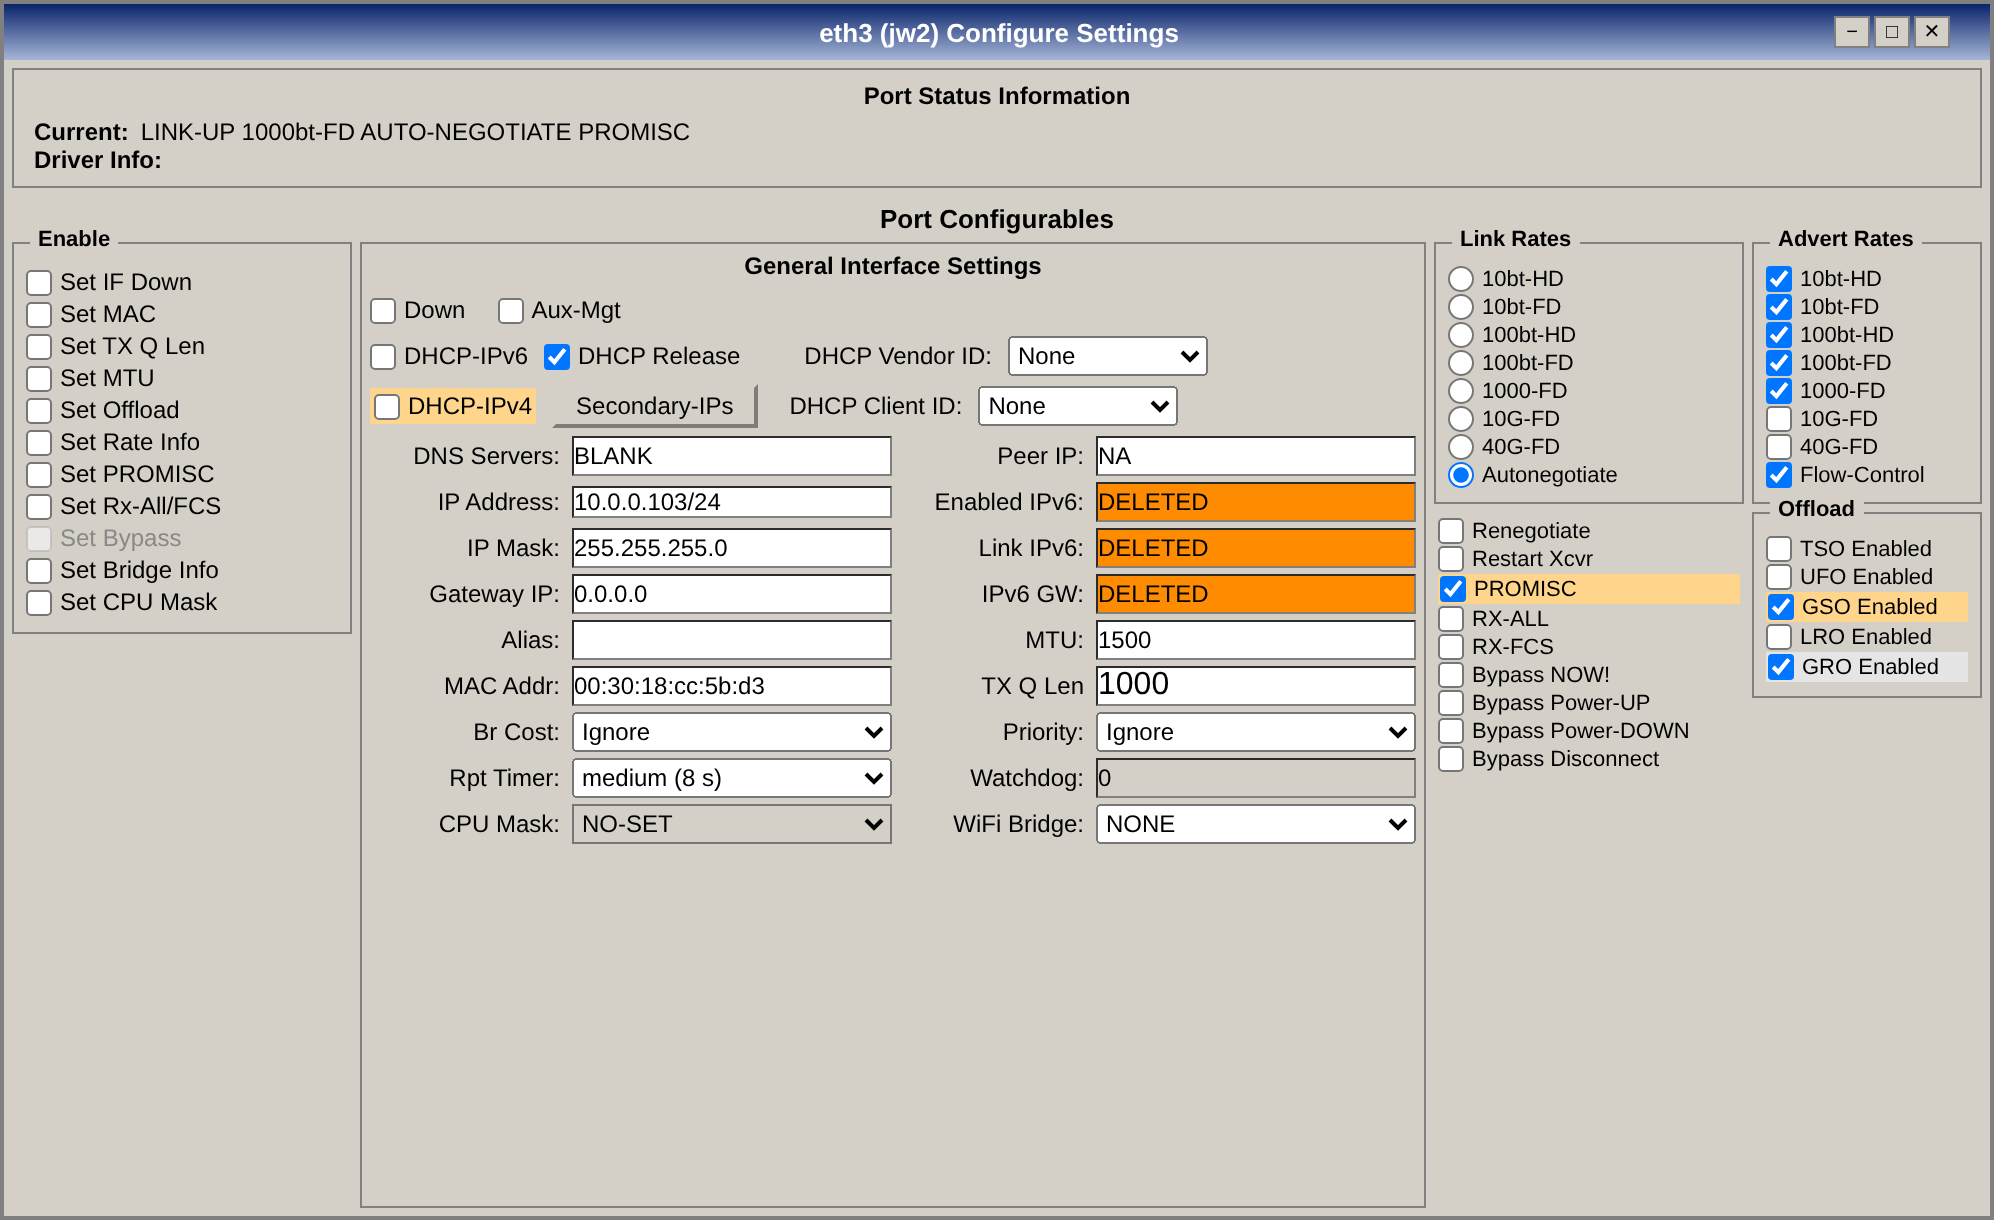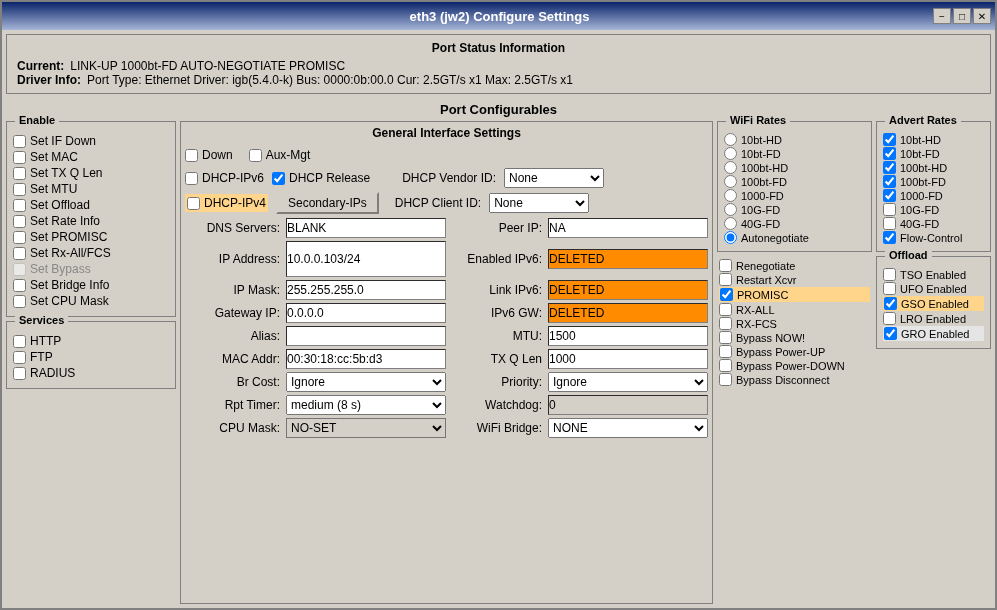--- a/index.html
+++ b/index.html
@@ -15,21 +15,21 @@
       width: 997px;
       height: 610px;
       background: #d4d0c8;
       border: 2px solid #808080;
       display: flex;
       flex-direction: column;
     }
     .title-bar {
       background: linear-gradient(to bottom, #0a246a, #a6b5d7);
       color: white;
-      padding: 4px 4px;
+      padding: 4px 20px;
       display: flex;
       align-items: center;
       justify-content: space-between;
       height: 28px;
     }
     .title-bar-title {
       flex: 1;
       text-align: center;
       font-size: 13px;
       font-weight: bold;
@@ -190,21 +190,20 @@
   <div class="content">
 
     <div class="port-status-section">
       <div class="port-status-title">Port Status Information</div>
       <div class="port-status-row">
         <span style="font-weight:bold">Current:</span>
         <span>LINK-UP 1000bt-FD AUTO-NEGOTIATE PROMISC</span>
       </div>
       <div class="port-status-row">
         <span style="font-weight:bold">Driver Info:</span>
-        <span>Port Type: Ethernet   Driver: igb(5.4.0-k)  Bus: 0000:0b:00.0  Cur: 2.5GT/s x1  Max: 2.5GT/s x1</span>
       </div>
     </div>
 
     <div class="port-configurables-title">Port Configurables</div>
 
     <div class="main-area">
 
       <div class="left-panel">
         <div class="group-box" style="padding-top:10px">
           <span class="group-box-title">Enable</span>
@@ -244,35 +243,20 @@
               <input type="checkbox" disabled="" style="">
               <label style="color:#888">Set Bypass</label>
             </div>
           <div class="checkbox-item">
               <input type="checkbox" style="">
               <label>Set Bridge Info</label>
             </div>
           <div class="checkbox-item">
               <input type="checkbox" style="">
               <label>Set CPU Mask</label>
-            </div>
-        </div>
-        <div class="group-box" style="padding-top:10px">
-          <span class="group-box-title">Services</span>
-          <div class="checkbox-item">
-              <input type="checkbox" style="">
-              <label>HTTP</label>
-            </div>
-          <div class="checkbox-item">
-              <input type="checkbox" style="">
-              <label>FTP</label>
-            </div>
-          <div class="checkbox-item">
-              <input type="checkbox" style="">
-              <label>RADIUS</label>
             </div>
         </div>
       </div>
 
       <div class="center-panel">
         <div class="center-title">General Interface Settings</div>
 
         <div style="display:flex; gap:16px; margin-bottom:4px; align-items:flex-end">
           <div class="checkbox-item">
               <input type="checkbox" style="">
@@ -307,21 +291,21 @@
           <select style="width:100px;height:20px;font-size:12px"><option>None</option></select>
         </div>
 
         <div style="display:grid; grid-template-columns: 95px 160px 90px 160px; gap:3px 6px; align-items:center; margin-top:4px">
           <span style="text-align:right;font-size:12px">DNS Servers:</span>
           <input type="text" value="BLANK" style="height: 20px; font-size: 12px; border: 1px inset rgb(128, 128, 128);">
           <span style="text-align:right;font-size:12px">Peer IP:</span>
           <input type="text" value="NA" style="height: 20px; font-size: 12px; border: 1px inset rgb(128, 128, 128);">
 
           <span style="text-align:right;font-size:12px">IP Address:</span>
-          <input type="text" value="10.0.0.103/24" style="height: 36px; font-size: 12px; border: 1px inset rgb(128, 128, 128);">
+          <input type="text" value="10.0.0.103/24" style="height: 16px; font-size: 12px; border: 1px inset rgb(128, 128, 128);">
           <span style="text-align:right;font-size:12px">Enabled IPv6:</span>
           <input type="text" value="DELETED" style="height: 20px; font-size: 12px; border: 1px inset rgb(128, 128, 128); background: rgb(255, 140, 0);">
 
           <span style="text-align:right;font-size:12px">IP Mask:</span>
           <input type="text" value="255.255.255.0" style="height: 20px; font-size: 12px; border: 1px inset rgb(128, 128, 128);">
           <span style="text-align:right;font-size:12px">Link IPv6:</span>
           <input type="text" value="DELETED" style="height: 20px; font-size: 12px; border: 1px inset rgb(128, 128, 128); background: rgb(255, 140, 0);">
 
           <span style="text-align:right;font-size:12px">Gateway IP:</span>
           <input type="text" value="0.0.0.0" style="height: 20px; font-size: 12px; border: 1px inset rgb(128, 128, 128);">
@@ -329,21 +313,21 @@
           <input type="text" value="DELETED" style="height: 20px; font-size: 12px; border: 1px inset rgb(128, 128, 128); background: rgb(255, 140, 0);">
 
           <span style="text-align:right;font-size:12px">Alias:</span>
           <input type="text" value="" style="height: 20px; font-size: 12px; border: 1px inset rgb(128, 128, 128);">
           <span style="text-align:right;font-size:12px">MTU:</span>
           <input type="text" value="1500" style="height: 20px; font-size: 12px; border: 1px inset rgb(128, 128, 128);">
 
           <span style="text-align:right;font-size:12px">MAC Addr:</span>
           <input type="text" value="00:30:18:cc:5b:d3" style="height: 20px; font-size: 12px; border: 1px inset rgb(128, 128, 128);">
           <span style="text-align:right;font-size:12px">TX Q Len</span>
-          <input type="text" value="1000" style="height: 20px; font-size: 12px; border: 1px inset rgb(128, 128, 128);">
+          <input type="text" value="1000" style="height: 20px; font-size: 16px; border: 1px inset rgb(128, 128, 128);">
 
           <span style="text-align:right;font-size:12px">Br Cost:</span>
           <select style="height:20px;font-size:12px"><option>Ignore</option></select>
           <span style="text-align:right;font-size:12px">Priority:</span>
           <select style="height:20px;font-size:12px"><option>Ignore</option></select>
 
           <span style="text-align:right;font-size:12px">Rpt Timer:</span>
           <select style="height:20px;font-size:12px"><option>medium  (8 s)</option></select>
           <span style="text-align:right;font-size:12px">Watchdog:</span>
           <input type="text" value="0" style="height: 20px; font-size: 12px; border: 1px inset rgb(128, 128, 128); background: rgb(212, 208, 200);">
@@ -352,21 +336,21 @@
           <select style="height:20px;font-size:12px;background:#d4d0c8"><option>NO-SET</option></select>
           <span style="text-align:right;font-size:12px">WiFi Bridge:</span>
           <select style="height:20px;font-size:12px"><option>NONE</option></select>
         </div>
       </div>
 
       <div class="right-panels-container">
 
         <div style="width:155px">
           <div class="group-box" style="padding-top:10px; margin-bottom:4px">
-            <span class="group-box-title">WiFi Rates</span>
+            <span class="group-box-title">Link Rates</span>
             <div class="radio-item">
                 <input type="radio" name="portrate" style="">
                 <label>10bt-HD</label>
               </div>
             <div class="radio-item">
                 <input type="radio" name="portrate" style="">
                 <label>10bt-FD</label>
               </div>
             <div class="radio-item">
                 <input type="radio" name="portrate" style="">

